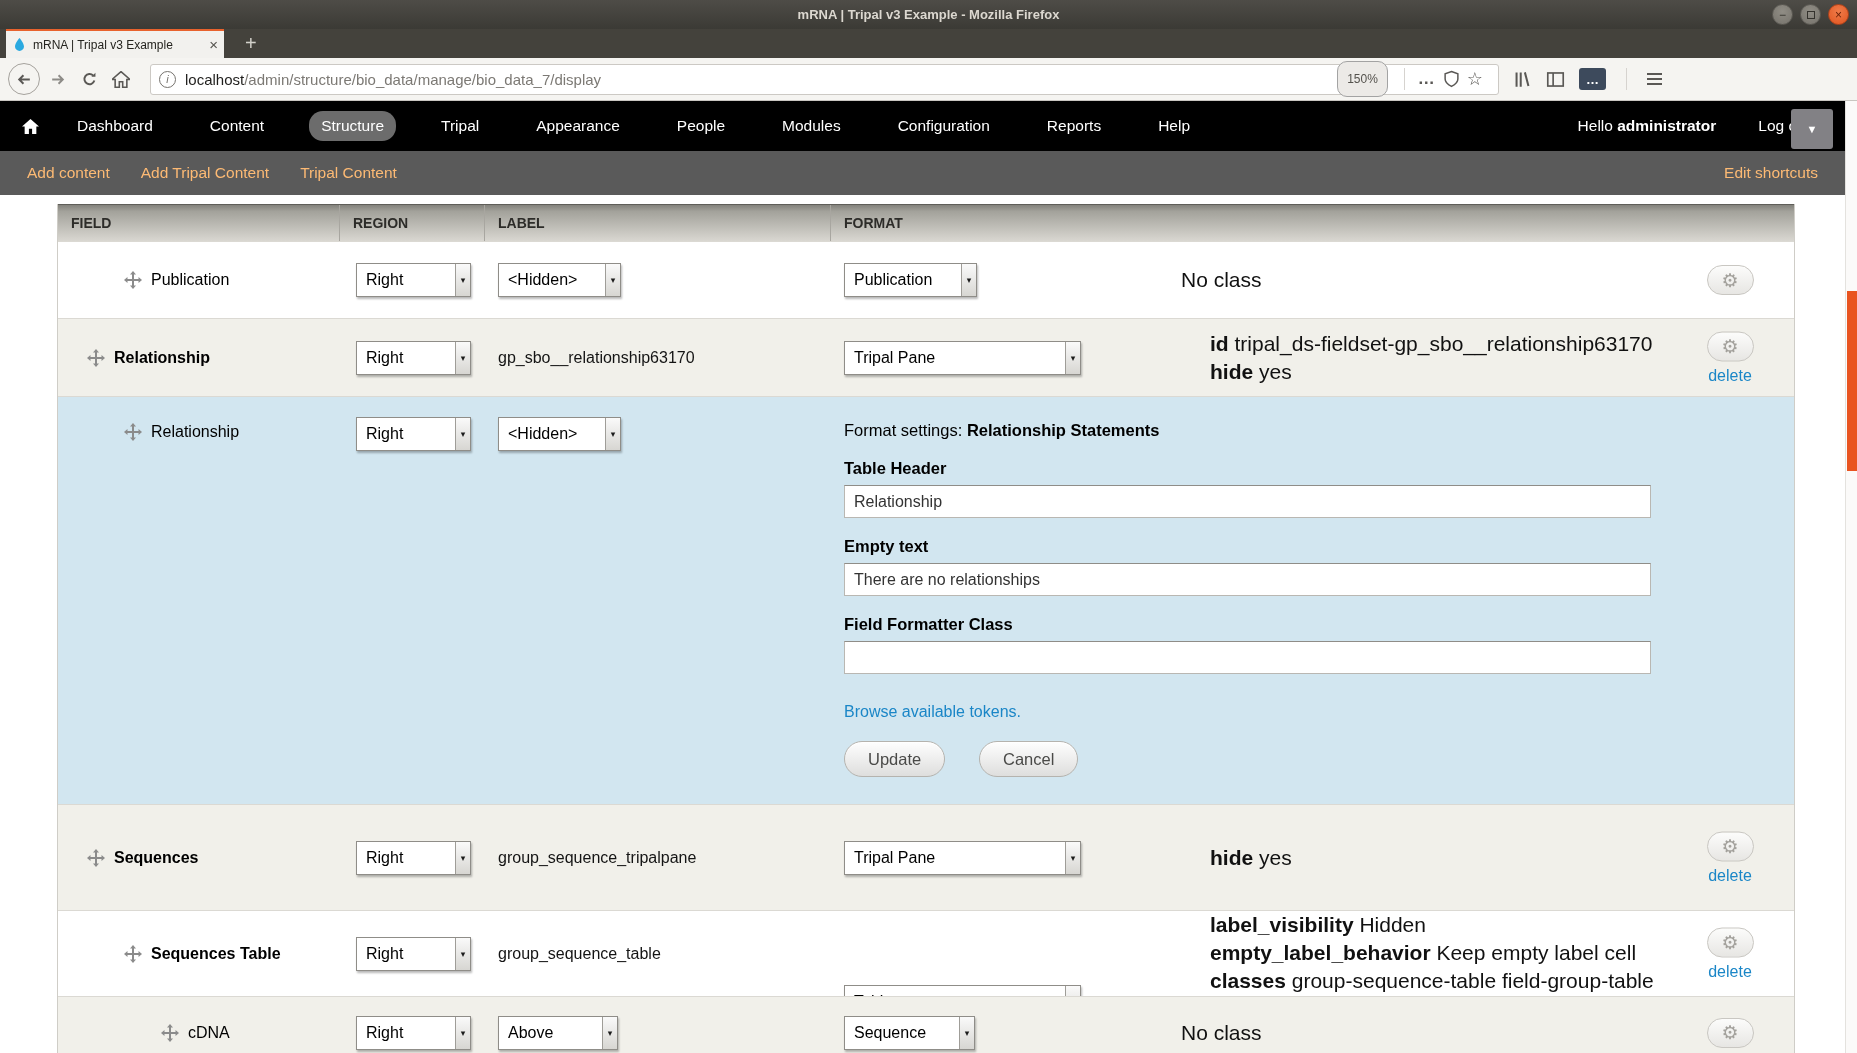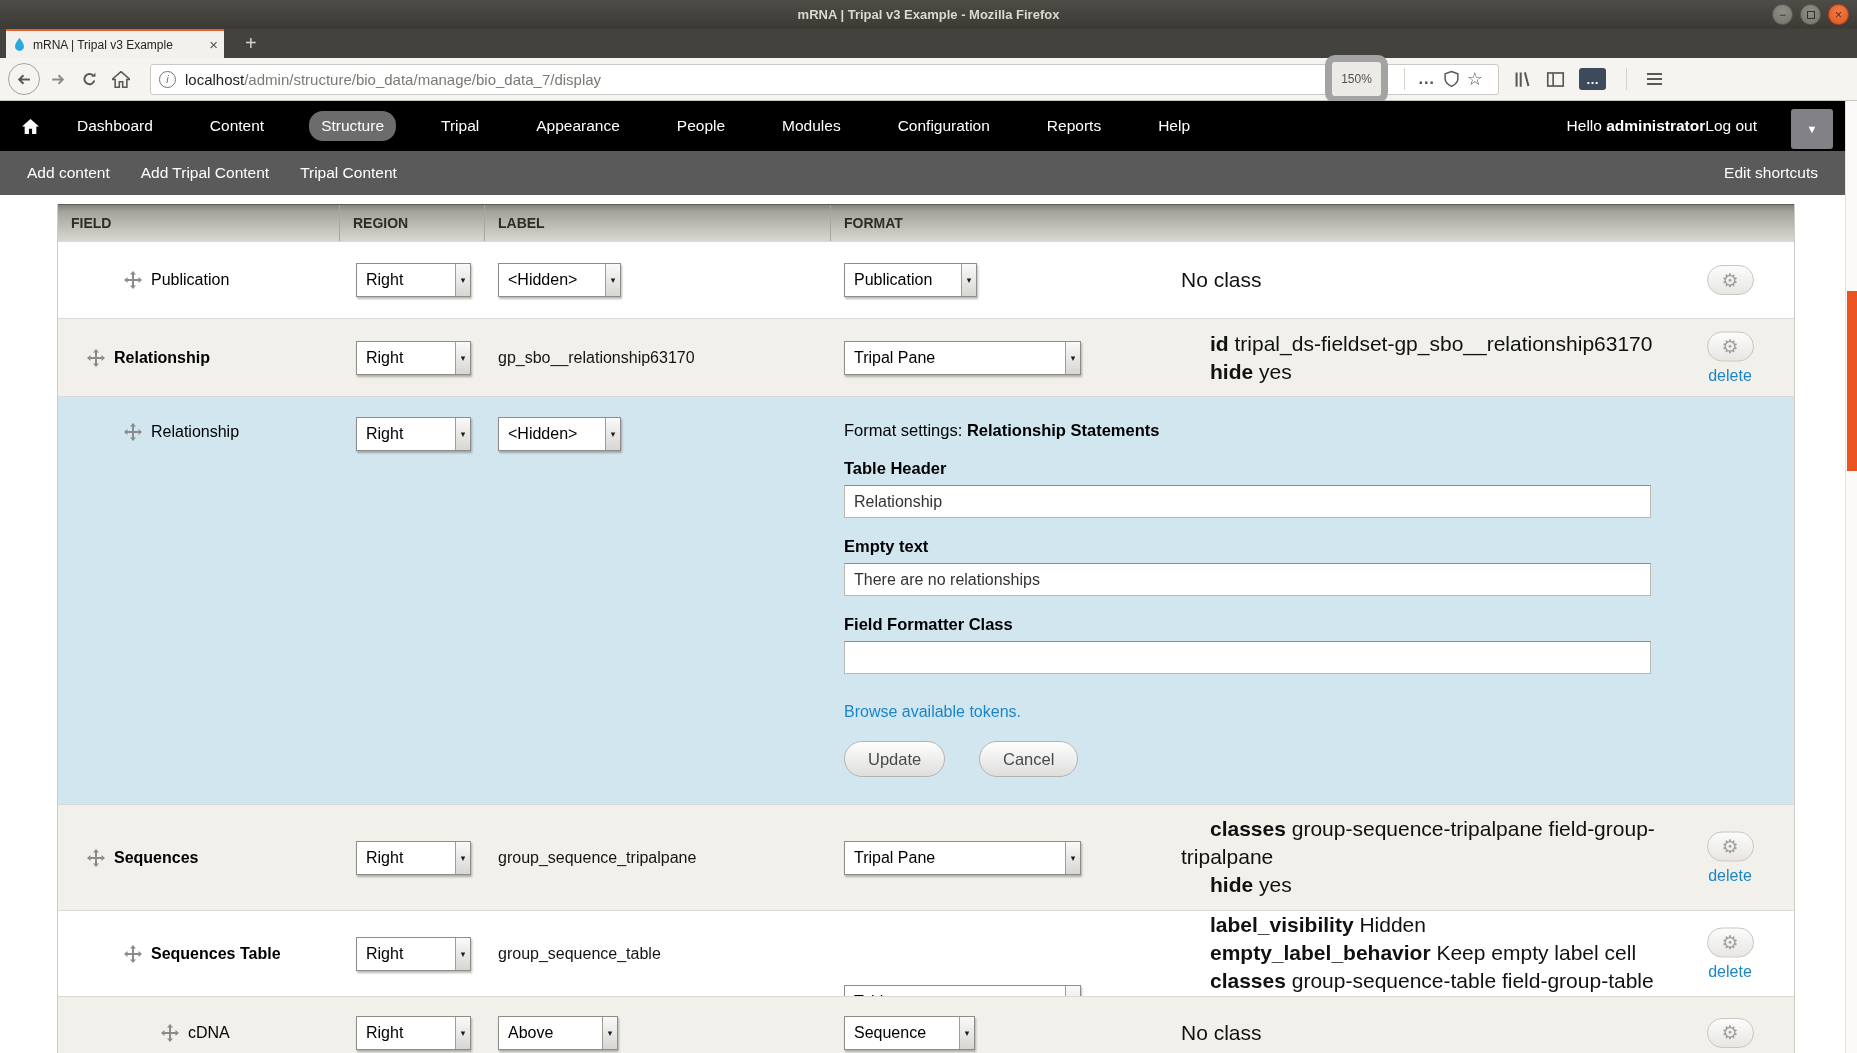--- a/index.html
+++ b/index.html
@@ -33,44 +33,44 @@
   .circlebtn { width:32px; height:32px; border-radius:50%; border:1px solid #a5a29d; margin-left:8px;
     background:#f5f4f1; }
   .plainbtn { width:30px; height:30px; margin-left:2px; }
   .urlbar { height:31px; background:#fff; border:1px solid #ccc9c4; border-radius:3px;
     margin-left:14px; width:1349px; display:flex; align-items:center; padding:0 8px; }
   .info-i { width:17px; height:17px; border-radius:50%; border:1px solid #76736e; color:#76736e;
     font-size:11px; font-style:italic; display:flex; align-items:center; justify-content:center; flex:0 0 auto; }
   .urltext { margin-left:9px; font-size:15px; white-space:nowrap; overflow:hidden; flex:1; }
   .urlhost { color:#1f1e1c; }
   .urlpath { color:#7c7974; }
-  .zoombadge { font-size:12px; color:#54524d; background:#eceae7; border:7px solid #a3a3a3;
+  .zoombadge { font-size:12px; color:#54524d; background:#eceae7; border:1px solid #a3a3a3;
     border-radius:10px; padding:10px 9px; margin-right:10px; flex:0 0 auto; }
   .vdiv { width:1px; height:22px; background:#d6d3cf; margin:0 6px; flex:0 0 auate; }
   .dots { color:#5a5855; font-size:17px; font-weight:bold; letter-spacing:1px; margin:0 7px; }
   .star { font-size:18px; color:#5a5855; margin:0 7px; }
   .rtools { display:flex; align-items:center; margin-left:14px; gap:14px; }
   .darktile { width:27px; height:22px; border-radius:3px; background:#3d4a5c; color:#fff;
     display:flex; align-items:center; justify-content:center; font-size:13px; font-weight:bold; }
   .burger { display:flex; flex-direction:column; gap:3px; }
   .burger i { display:block; width:15px; height:2px; background:#5a5855; }
 
   
   .adminbar { position:absolute; left:0; top:101px; width:1845px; height:50px; background:#000;
     display:flex; align-items:center; color:#fff; padding-left:22px; }
   .adminbar .home { margin-right:26px; display:flex; }
   .aitem { font-size:15.5px; color:#fff; margin-right:33px; padding:6px 12px; border-radius:14px; }
   .aitem.active { background:#6c6c6c; }
-  .aright { margin-left:auto; display:flex; align-items:flex-end; margin-right:88px; font-size:15.5px; }
+  .aright { margin-left:auto; display:flex; align-items:flex-end; gap:42px; margin-right:35px; font-size:15.5px; }
   .droptoggle { position:absolute; right:24px; top:109px; width:42px; height:40px; background:#828185;
     border-radius:3px; color:#fff; font-size:11px; display:flex; align-items:center; justify-content:center; }
 
   
   .shortcutbar { position:absolute; left:0; top:151px; width:1845px; height:44px; background:#5a5a5a;
-    display:flex; align-items:center; color:#ffffff; font-size:15.5px; padding:0 27px; }
+    display:flex; align-items:center; color:#fdba74; font-size:15.5px; padding:0 27px; }
   .scitem { margin-right:31px; }
   .scedit { margin-left:auto; }
 
   
   .content { position:absolute; left:0; top:195px; width:1845px; height:858px; background:#fff; overflow:hidden; }
   .dtable { position:relative; margin:9px 0 0 57px; width:1738px; border:1px solid #cfcdc7; border-top:none; }
 
   .thead { position:relative; height:37px; background:linear-gradient(180deg,#83827c 0%,#a3a29b 18%,#d9d7d1 100%);
     border-top:1px solid #5f5e59; }
   .th { position:absolute; top:0; height:37px; line-height:37px; font-size:14px; font-weight:bold;
@@ -357,21 +357,20 @@
         <div class="sel cellv" style="left:298px;width:115px;">
             <span class="sel-t">Right</span>
             <span class="sel-a">▾</span>
           </div>
         <span class="cellv labeltext" style="left:440px;">group_sequence_tripalpane</span>
         <div class="sel cellv" style="left:786px;width:237px;">
             <span class="sel-t">Tripal Pane</span>
             <span class="sel-a">▾</span>
           </div>
         <div class="cellv summary" style="left:1123px;width:480px;">
-          <div><b>classes</b> <span>group-sequence-tripalpane field-group-tripalpane</span></div>
           <div><b>hide</b> <span>yes</span></div>
         </div>
         <div class="gearzone">
           <div class="gearbtn">
               <span>⚙</span>
             </div>
           <span class="dellink">delete</span>
         </div>
       </div>
 

